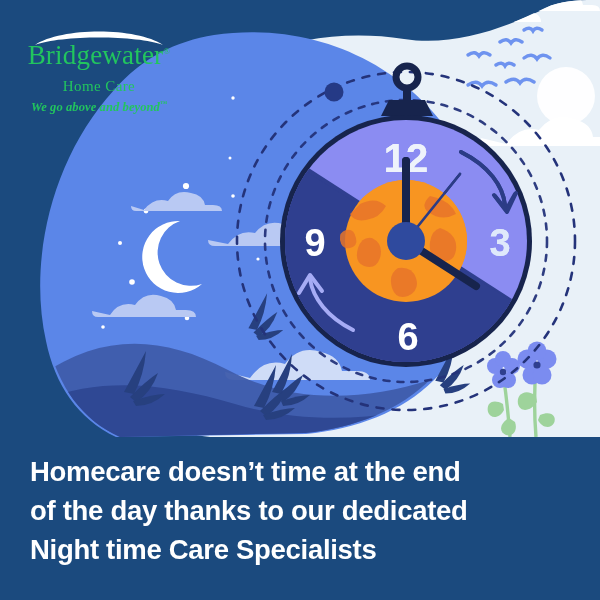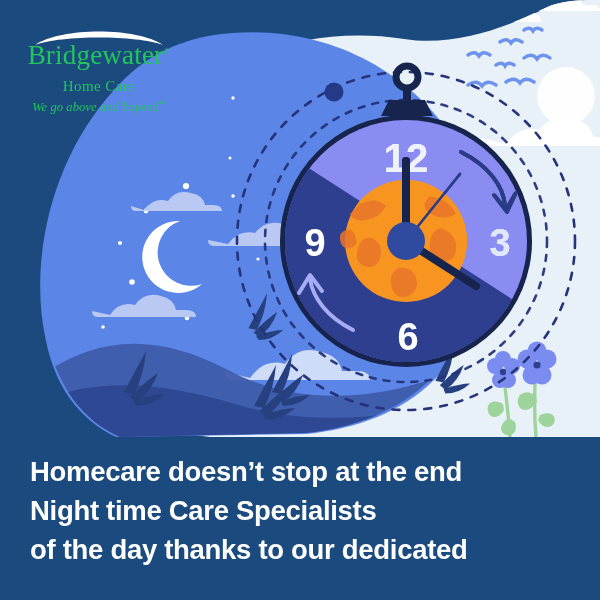--- a/index.html
+++ b/index.html
@@ -55,20 +55,21 @@
     margin-top:8px;
   }
   .logo-tag{
     font-family:"Liberation Serif", serif;
     font-style:italic;
     font-size:12.5px;
     line-height:15px;
     margin-top:2px;
     letter-spacing:.1px;
     white-space:nowrap;
+    font-weight:bold;
   }
   .logo-tm{font-size:7px;vertical-align:super;}
 
   
   .headline{
     position:absolute;
     left:30px;top:452px;width:540px;
     color:#ffffff;
     font-family:"Liberation Sans", sans-serif;
     font-weight:bold;
@@ -354,18 +355,18 @@
       <path d="M2,19 C28,1 104,1 130,19 C104,9 28,9 2,19 Z" fill="#ffffff"></path>
     </svg>
     <div class="logo-main">
       <span>Bridgewater</span><span class="logo-reg">®</span>
     </div>
     <div class="logo-sub">Home Care</div>
     <div class="logo-tag"><span>We go above and beyond</span><span class="logo-tm">™</span></div>
   </div>
 
   <div class="headline">
-    <span class="ln">Homecare doesn’t stop at the end</span>
+    <span class="ln">Homecare doesn’t time at the end</span>
+    <span class="ln">of the day thanks to our dedicated</span>
     <span class="ln">Night time Care Specialists</span>
-    <span class="ln">of the day thanks to our dedicated</span>
   </div>
 
 </div>
 
 </body></html>

